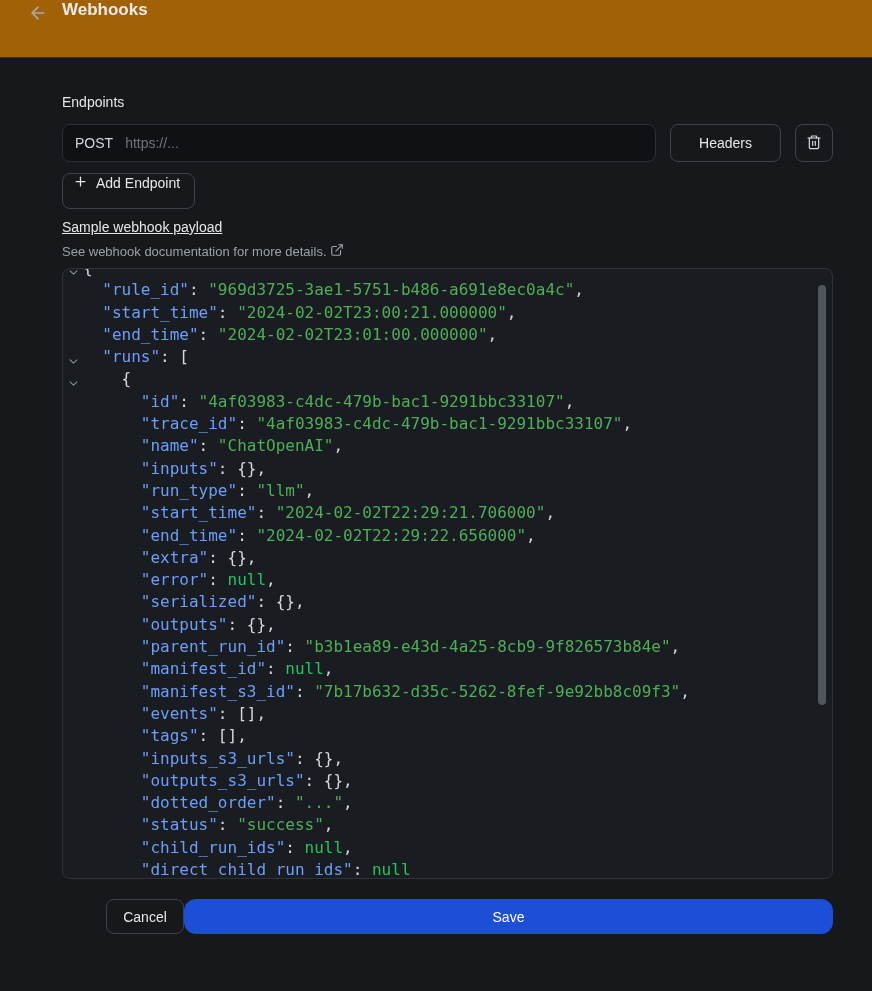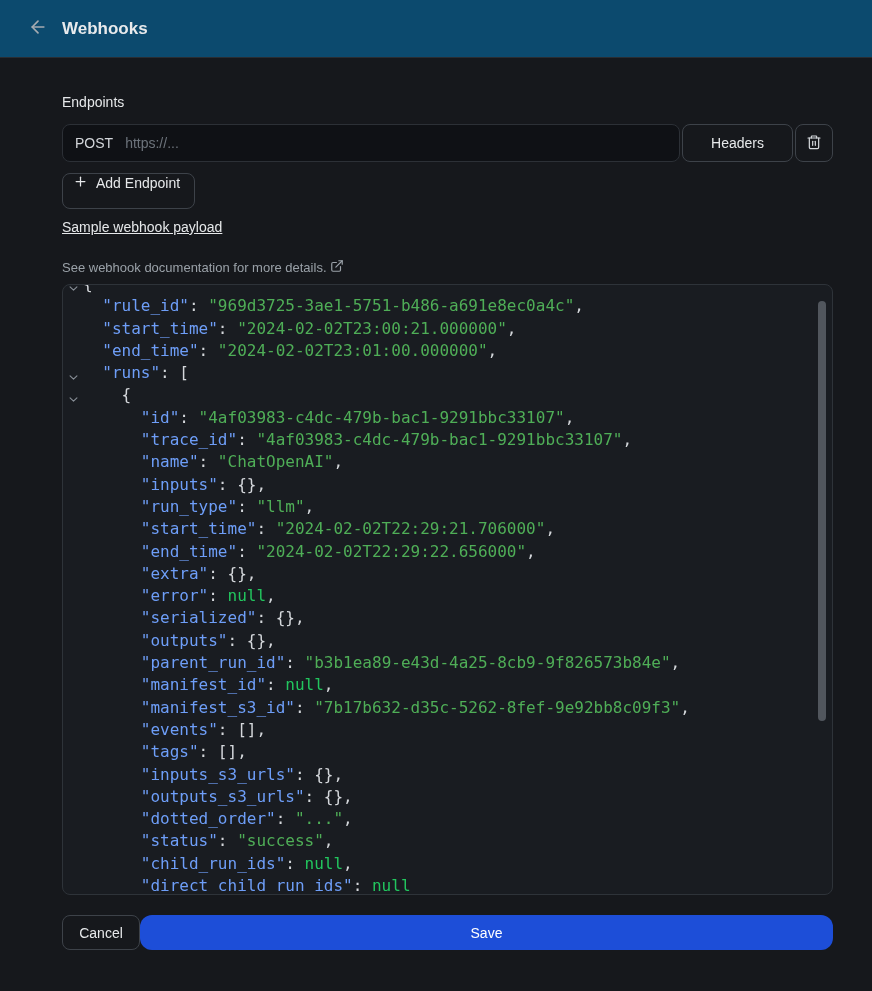--- a/index.html
+++ b/index.html
@@ -6,24 +6,24 @@
   html, body { width: 872px; height: 991px; }
   body {
     background: #16181c;
     font-family: "Liberation Sans", sans-serif;
     color: #e6e8ea;
     overflow: hidden;
   }
   
   .topbar {
     height: 58px;
-    background: #0c4a6e;
+    background: #a16207;
     border-bottom: 1px solid #2a2d32;
     display: flex;
-    align-items: center;
+    align-items: flex-start;
     padding: 0 24px;
   }
   .back-btn {
     width: 28px; height: 28px;
     display: flex; align-items: center; justify-content: center;
     background: transparent; border: none; cursor: pointer;
     color: #a6abb1;
   }
   .topbar-title {
     margin-left: 10px;
@@ -36,21 +36,21 @@
   .section-label {
     margin-top: 36px;
     font-size: 14px;
     font-weight: 500;
     color: #e6e8ea;
   }
   .endpoint-row {
     margin-top: 13px;
     display: flex;
     align-items: center;
-    gap: 2px;
+    gap: 14px;
     height: 40px;
   }
   .url-input-wrap {
     flex: 1;
     height: 38px;
     background: #0f1115;
     border: 1px solid #2c3036;
     border-radius: 8px;
     display: flex;
     align-items: center;
@@ -86,21 +86,21 @@
   .headers-btn { height: 38px; padding: 0 28px; }
   .trash-btn { width: 38px; height: 38px; color: #d6d9dd; }
   .add-endpoint-btn {
     margin-top: 10px;
     height: 36px;
     padding: 0 14px 16px 10px;
     gap: 8px;
   }
   .payload-label { margin-top: 10px; text-decoration: underline; }
   .doc-line {
-    margin-top: 24px;
+    margin-top: 8px;
     font-size: 13px;
     color: #9aa1a8;
     display: flex;
     align-items: center;
     gap: 3px;
     cursor: pointer;
     width: fit-content;
   }
   .doc-line svg { color: #9aa1a8; }
   
@@ -145,20 +145,21 @@
     height: 420px;
     border-radius: 4px;
     background: #51565d;
     cursor: pointer;
   }
   
   .footer-row {
     margin-top: 20px;
     display: flex;
     height: 35px;
+    margin-left: 44px;
   }
   .cancel-btn { width: 78px; height: 35px; }
   .save-btn {
     flex: 1;
     height: 35px;
     border: none;
     border-radius: 12px;
     background: #1d4ed8;
     color: #ffffff;
     font-size: 14px;

